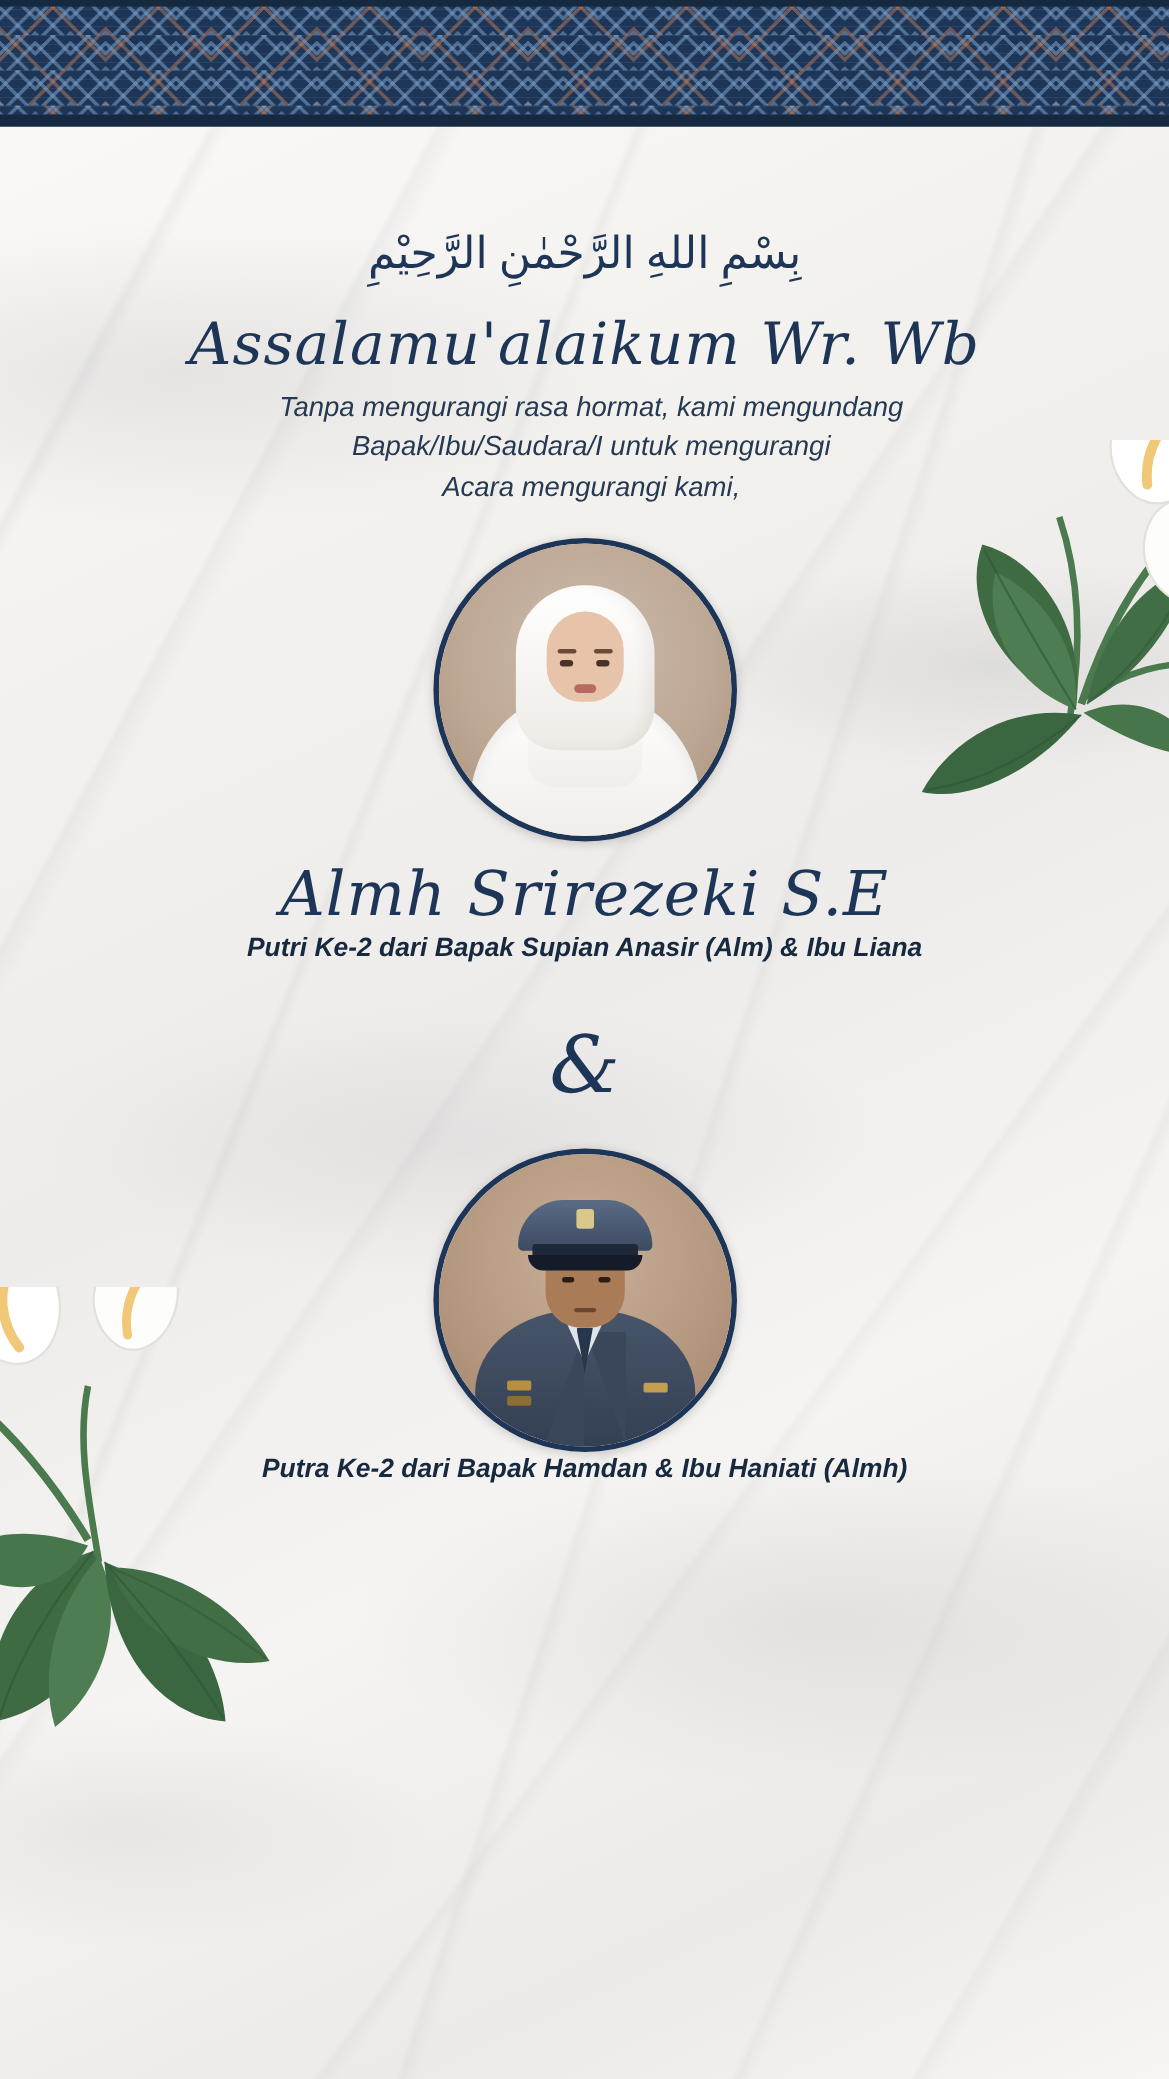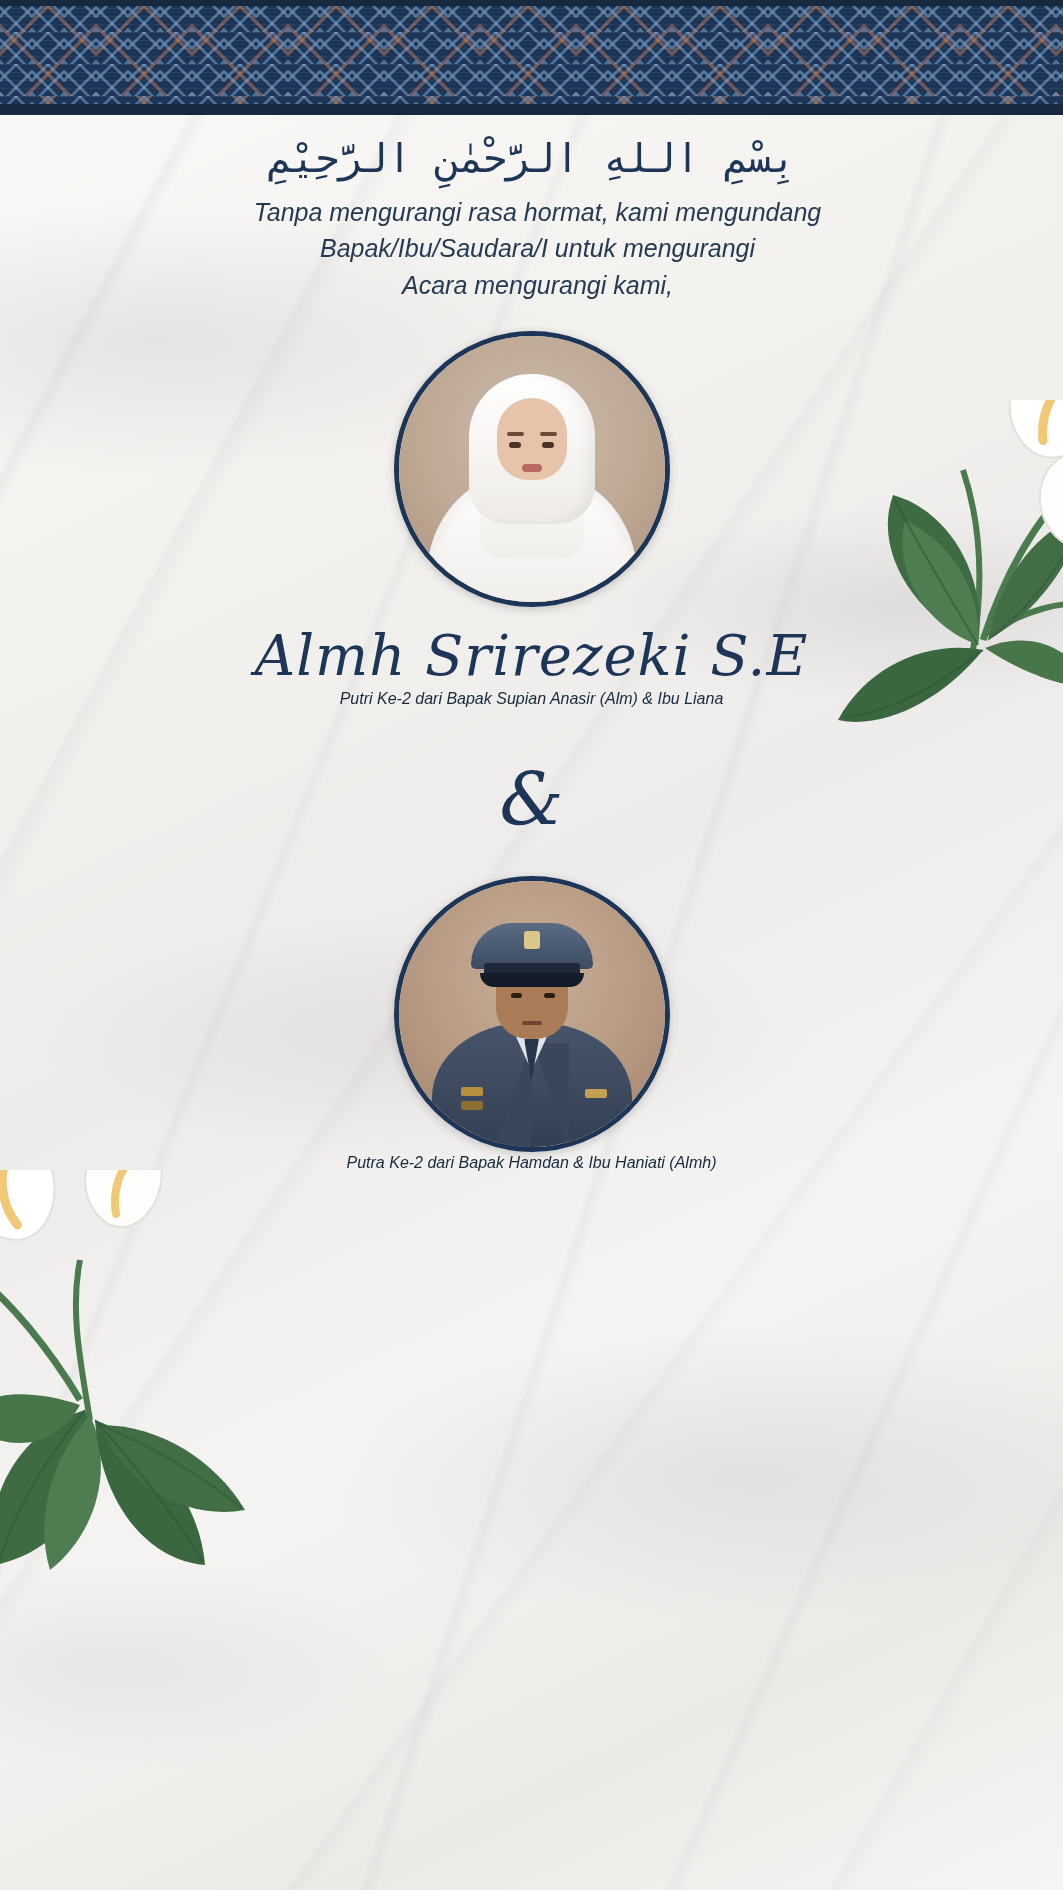--- a/index.html
+++ b/index.html
@@ -87,22 +87,22 @@
   .content {
     position: absolute;
     top: 110px; left: 0;
     width: 1063px;
     height: 1780px;
     text-align: center;
     z-index: 5;
   }
 
   .bismillah {
-    margin-top: 28px;
-    font-family: Liberation Mono, monospace;
+    margin-top: 97px;
+    font-family: Liberation Serif, serif;
     font-size: 40px;
     color: #1d3557;
     letter-spacing: 0;
     line-height: 1.2;
     direction: rtl;
   }
 
   .salam {
     margin-top: 28px;
     font-family: "DejaVu Serif", serif;
@@ -340,22 +340,22 @@
     font-family: "DejaVu Serif", serif;
     font-style: italic;
     font-size: 56px;
     color: #1d3557;
     margin-top: 16px;
     letter-spacing: 1px;
   }
   .person-sub {
     font-family: "Liberation Sans", sans-serif;
     font-style: italic;
-    font-weight: normal;
-    font-size: 16px;
+    font-weight: bold;
+    font-size: 24px;
     color: #16293f;
     margin-top: 2px;
   }
 
   .ampersand {
     font-family: "DejaVu Serif", serif;
     font-style: italic;
     font-size: 72px;
     color: #1d3557;
     margin-top: 56px;
@@ -451,20 +451,21 @@
         <path d="M0 0 C-30 -10 -44 -50 -22 -78 C-2 -100 36 -92 42 -60 C48 -26 26 6 0 0 Z" fill="#fdfdfc" stroke="#e3e0da" stroke-width="2"></path>
         <path d="M4 -12 C-4 -34 0 -58 12 -72" stroke="#f0c878" stroke-width="8" fill="none" stroke-linecap="round"></path>
       </g>
     </g>
   </svg>
 
   <div class="content">
 
     <div class="bismillah">بِسْمِ اللهِ الرَّحْمٰنِ الرَّحِيْمِ</div>
 
+    <div class="salam">Assalamu'alaikum Wr. Wb</div>
 
     <div class="intro">
       <div>Tanpa mengurangi rasa hormat, kami mengundang</div>
       <div>Bapak/Ibu/Saudara/I untuk mengurangi</div>
       <div>Acara mengurangi kami,</div>
     </div>
 
     <div>
       <div class="photo-frame">
         <div class="bride-photo">

